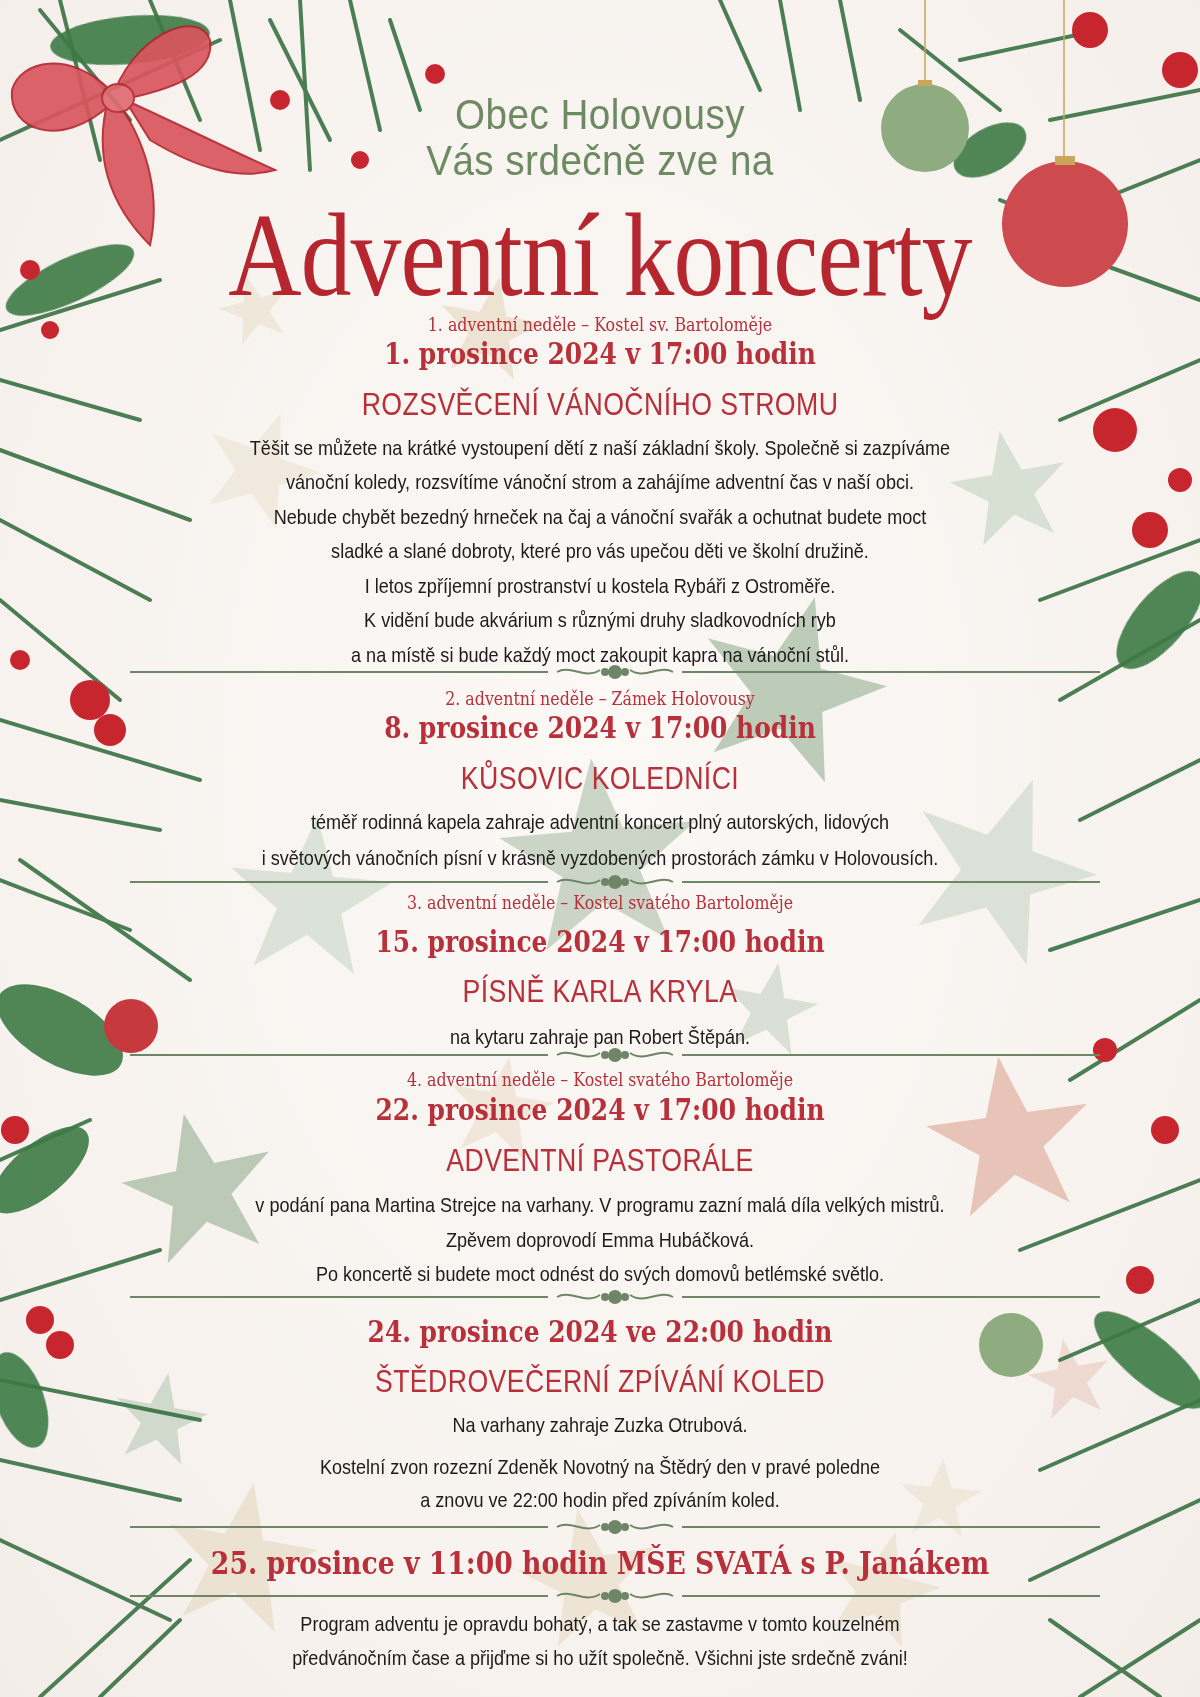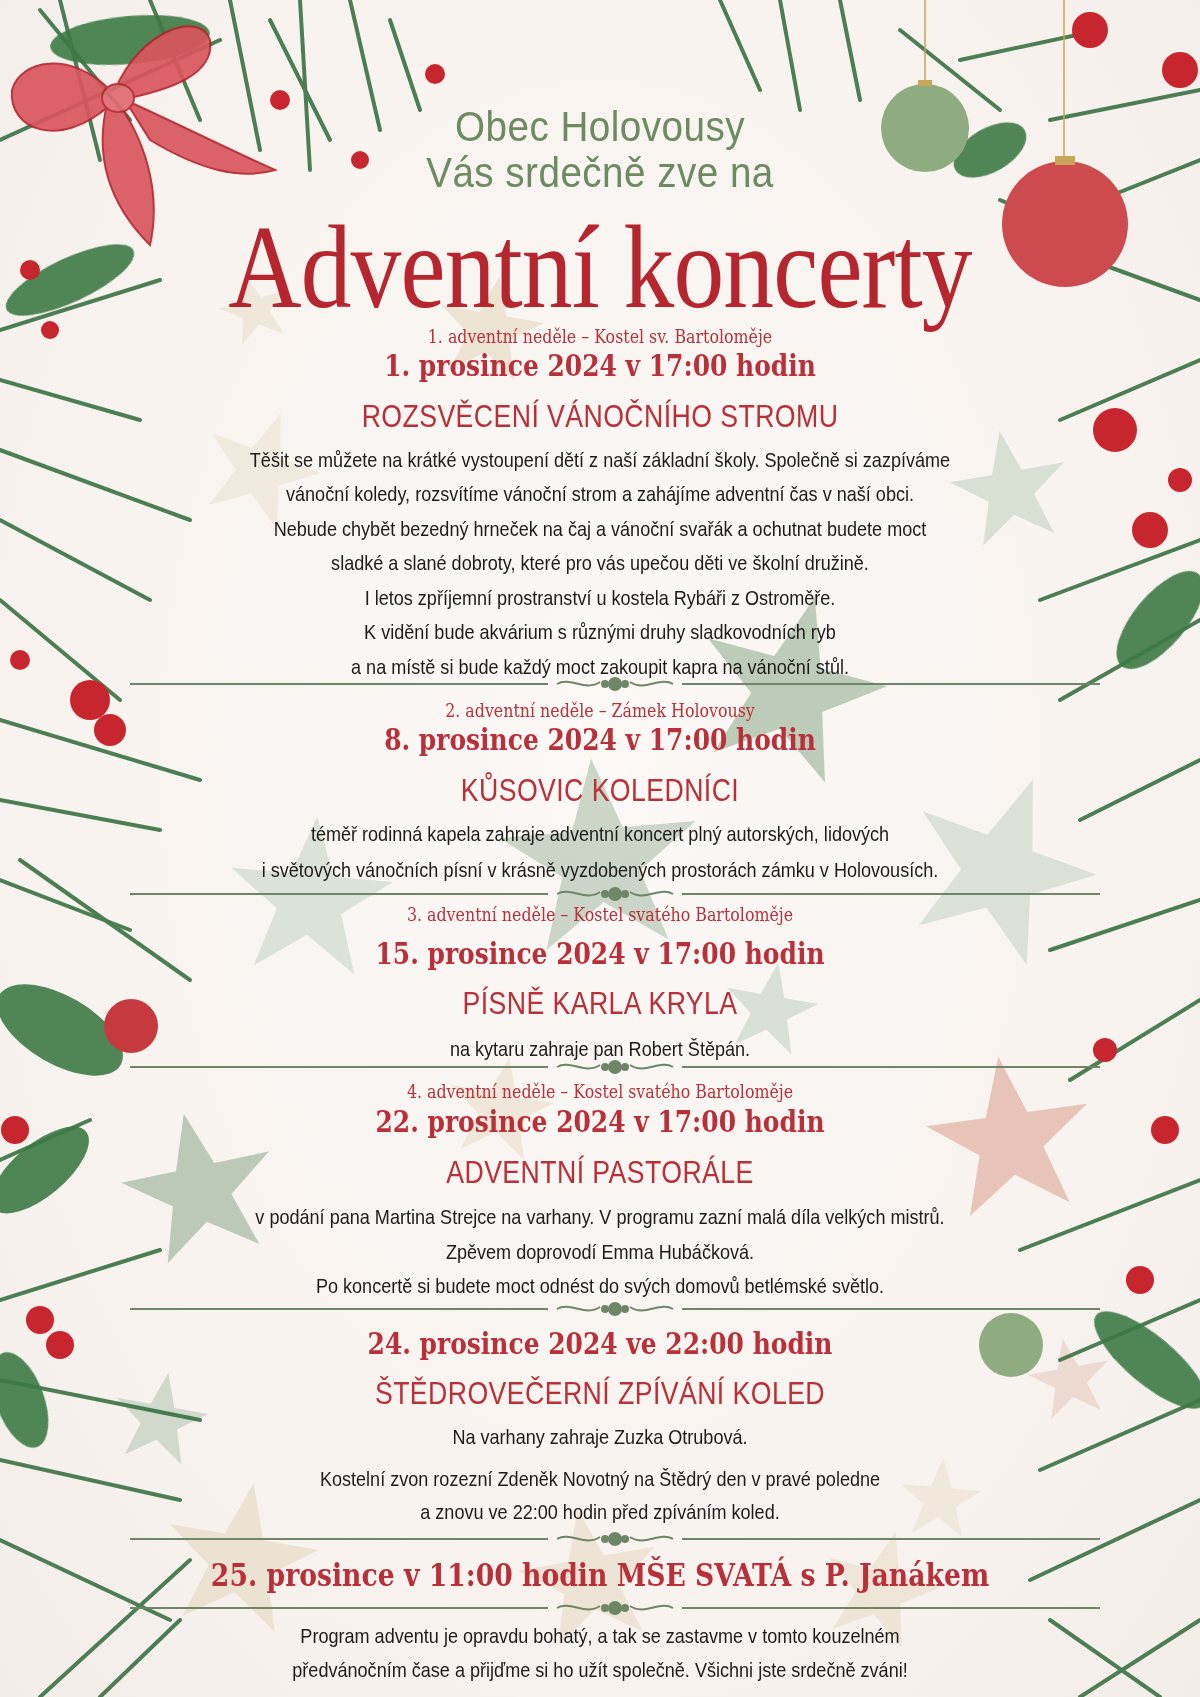--- a/index.html
+++ b/index.html
@@ -3,21 +3,21 @@
 <meta charset="utf-8">
 <style>
   html, body { margin: 0; padding: 0; }
   body { width: 1200px; height: 1697px; background: #f8f4f0; overflow: hidden; }
   .poster {
     position: relative; width: 1200px; height: 1697px; overflow: hidden;
     background: radial-gradient(ellipse at 50% 45%, #fbf8f5 0%, #f7f2ee 70%, #f3ede8 100%);
     font-family: "Liberation Sans", "DejaVu Sans", sans-serif;
   }
   .deco { position: absolute; pointer-events: none; }
-  .content { position: absolute; left: 0; top: 12px; width: 1200px; height: 1540px; }
+  .content { position: absolute; left: 0; top: 0; width: 1200px; height: 1540px; }
   .line { position: absolute; left: 0; width: 1200px; text-align: center; white-space: nowrap; }
 
   .hdr { color: #6e8a63; font-family: "Liberation Sans Narrow", "Liberation Sans", sans-serif; font-size: 42px; letter-spacing: 0.5px; transform: scaleX(0.92); }
   .title { color: #b5262f; font-family: "Liberation Serif", "DejaVu Serif", serif; font-size: 118px; letter-spacing: -1px; transform: scaleX(0.86); }
 
   .sub { color: #b8303a; font-family: "DejaVu Serif", serif; font-size: 18px; transform: scaleX(0.88); }
   .date { color: #b8303a; font-family: "DejaVu Serif", serif; font-size: 29px; font-weight: bold; transform: scaleX(0.86); }
   .ev { color: #b8303a; font-family: "Liberation Sans", sans-serif; font-size: 31px; transform: scaleX(0.86); letter-spacing: 0.5px; }
   .body { color: #1e1b1a; font-family: "Liberation Sans", sans-serif; font-size: 21px; transform: scaleX(0.86); }
 

